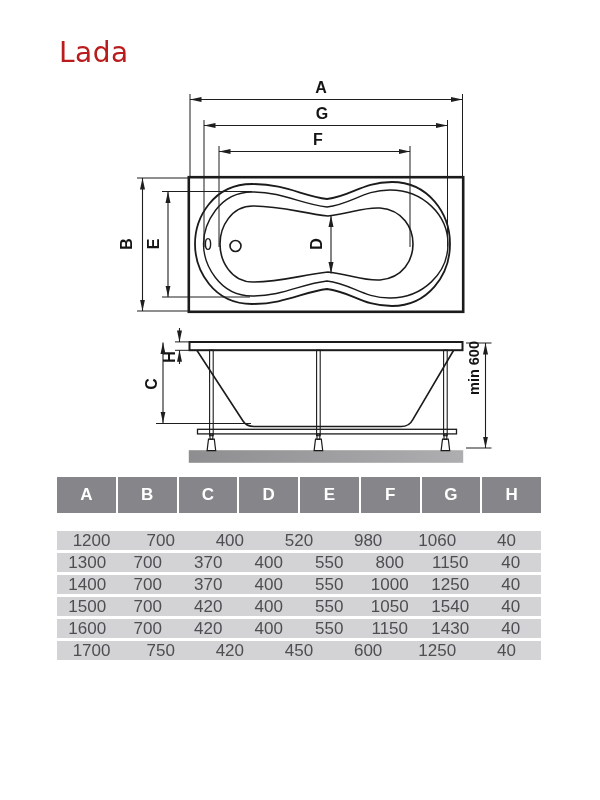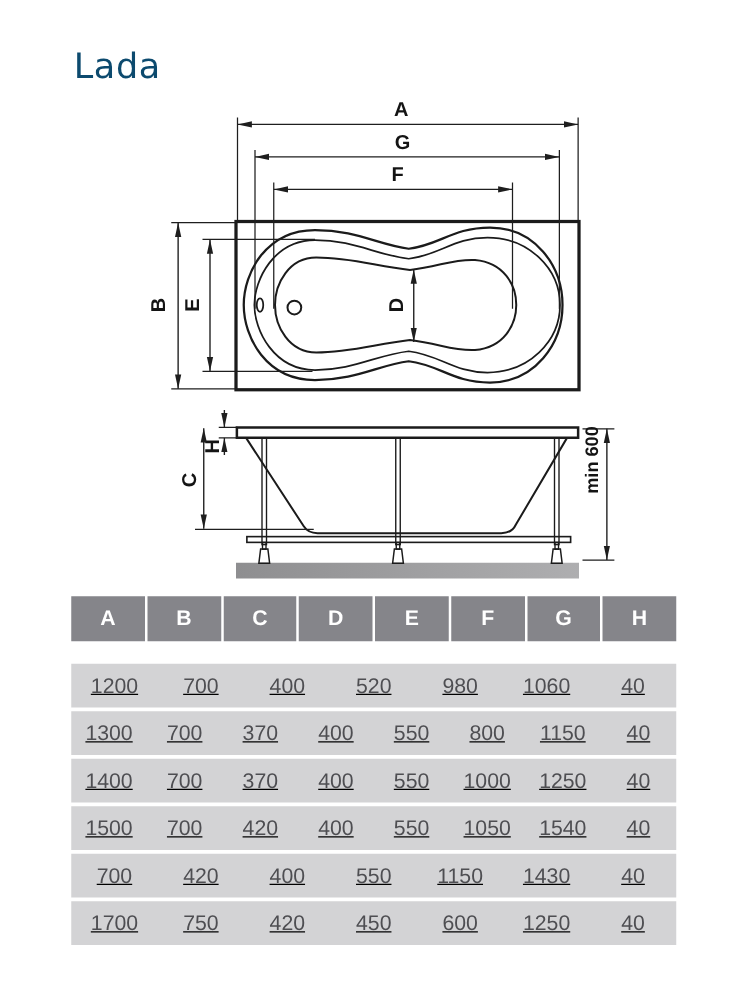--- a/index.html
+++ b/index.html
@@ -7,42 +7,42 @@
     width:600px;height:800px;
     background:#ffffff;
     position:relative;
     font-family:"Liberation Sans", sans-serif;
     overflow:hidden;
   }
   .title{
     position:absolute;left:59px;top:36px;
     font-family:"DejaVu Sans", sans-serif;
     font-size:28px;font-weight:400;letter-spacing:0.5px;
-    color:#0c4a6e;
+    color:#b91c1c;
   }
   svg.drawing{position:absolute;left:0;top:0;}
   .outline{stroke:#1b1b1b;fill:none;}
   .dim{stroke:var(--line,#1e1e1e);stroke-width:1.1;fill:none;}
   .ext{stroke:var(--line,#1e1e1e);stroke-width:1;fill:none;}
   .dim-label{
     font-family:"Liberation Sans", sans-serif;
     font-size:16px;font-weight:700;fill:#141414;text-anchor:middle;
   }
   .dim-label.small{font-size:14.5px;font-weight:600;}
   
   .spec-table{position:absolute;left:57px;top:477px;width:484px;}
   .thead{display:flex;gap:2px;height:36px;}
   .th{
     flex:1;background:var(--header-bg,#85858a);
     color:var(--header-text,#ffffff);
     display:flex;align-items:center;justify-content:center;
     font-size:17px;font-weight:700;
   }
   .tbody{margin-top:18px;}
-  .t-row{display:flex;height:35px;margin-bottom:3px;background:var(--row-bg,#d3d3d5);text-decoration:underline;}
+  .t-row{display:flex;height:19px;margin-bottom:3px;background:var(--row-bg,#d3d3d5);}
   .t-cell{
     flex:1;display:flex;align-items:center;justify-content:center;
     font-size:17px;font-weight:400;color:var(--row-text,#4e4e52);
   }
 </style>
 </head>
 <body>
 
 <div class="title">Lada</div>
 
@@ -213,20 +213,21 @@
         <div class="t-cell">1500</div>
         <div class="t-cell">700</div>
         <div class="t-cell">420</div>
         <div class="t-cell">400</div>
         <div class="t-cell">550</div>
         <div class="t-cell">1050</div>
         <div class="t-cell">1540</div>
         <div class="t-cell">40</div>
       </div>
       <div class="t-row">
+        <div class="t-cell">1600</div>
         <div class="t-cell">700</div>
         <div class="t-cell">420</div>
         <div class="t-cell">400</div>
         <div class="t-cell">550</div>
         <div class="t-cell">1150</div>
         <div class="t-cell">1430</div>
         <div class="t-cell">40</div>
       </div>
       <div class="t-row">
         <div class="t-cell">1700</div>

